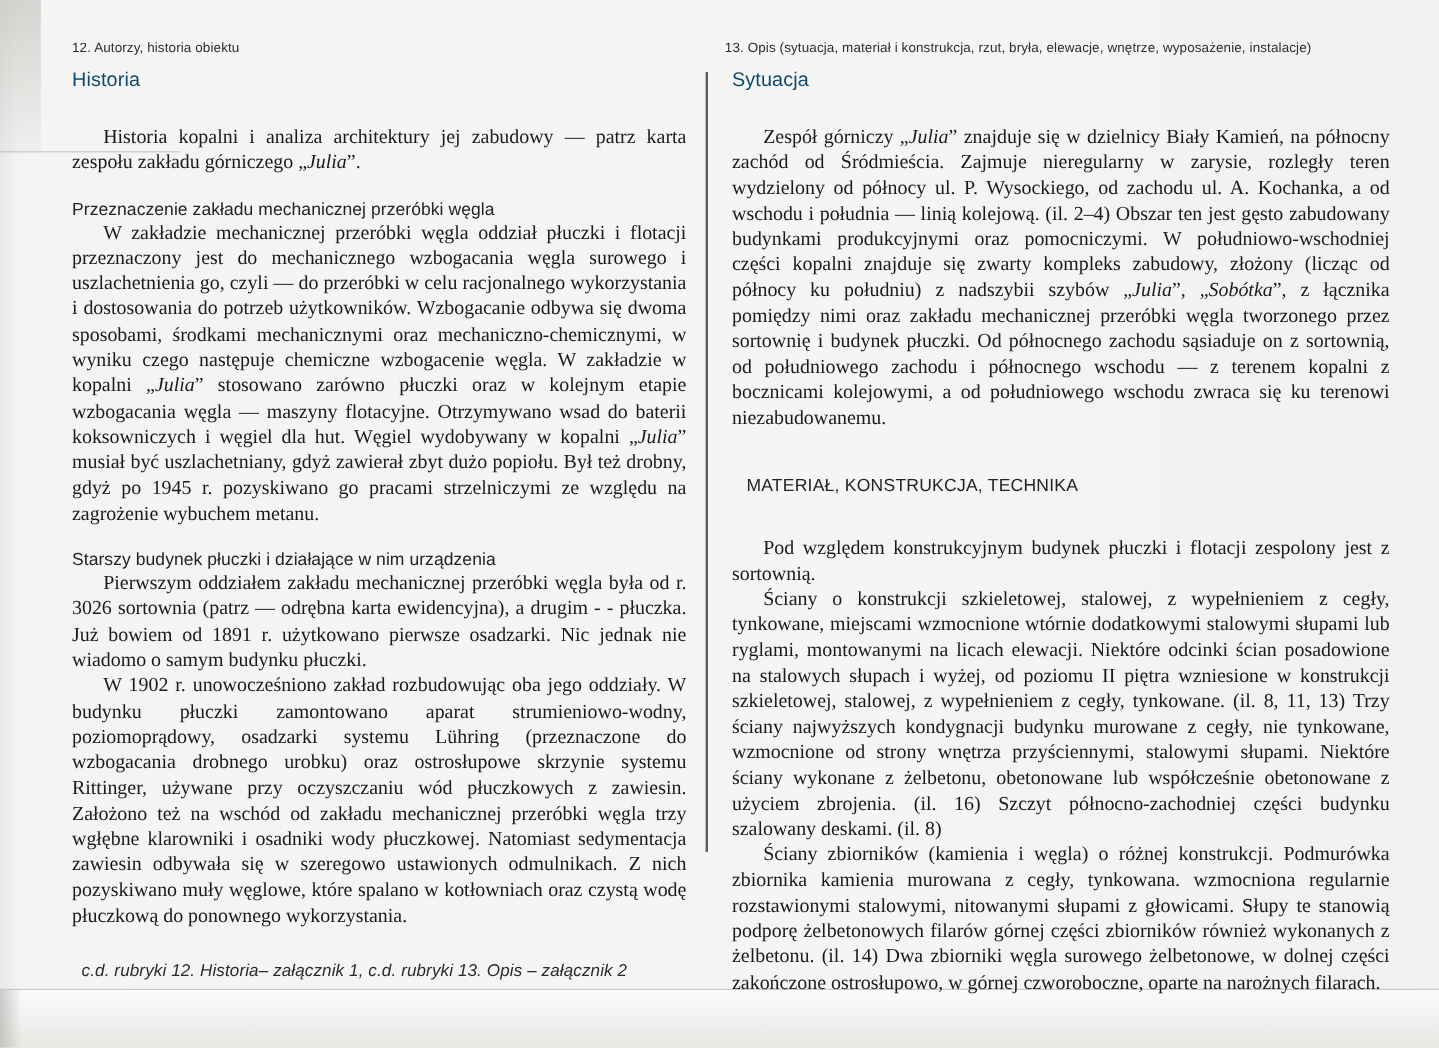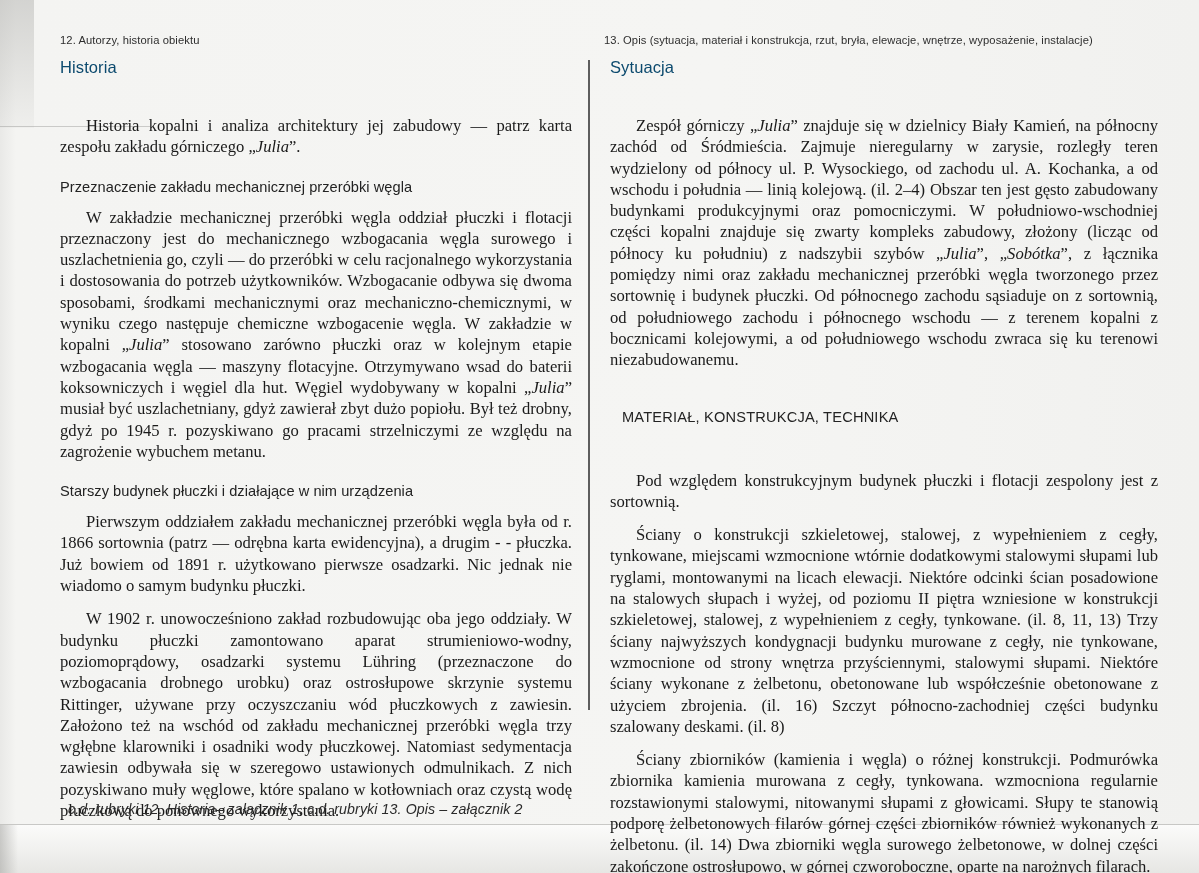--- a/index.html
+++ b/index.html
@@ -120,21 +120,21 @@
   p.body {
     margin: 0;
     font-family: "Liberation Serif", serif;
     font-size: 16.6px;
     line-height: 21.3px;
     text-align: justify;
     text-justify: inter-word;
     color: #1a1a1a;
     hyphens: none;
   }
-  p.indent { text-indent: 26px; margin-top: 12px; }
+  p.indent { text-indent: 26px; }
   .gap-lg  { height: 21px; }
   .gap-xl  { height: 26px; }
 
   em.ital { font-style: italic; }
 
   
   .footer-note {
     position: absolute;
     left: 68px;
     top: 801px;
@@ -175,21 +175,21 @@
     <div class="gap-lg"></div>
 
     <h3 class="sub-head">Przeznaczenie zakładu mechanicznej przeróbki węgla</h3>
 
     <p class="body indent">W zakładzie mechanicznej przeróbki węgla oddział płuczki i flotacji przeznaczony jest do mechanicznego wzbogacania węgla surowego i uszlachetnienia go, czyli — do przeróbki w celu racjonalnego wykorzystania i dostosowania do potrzeb użytkowników. Wzbogacanie odbywa się dwoma sposobami, środkami mechanicznymi oraz mechaniczno-chemicznymi, w wyniku czego następuje chemiczne wzbogacenie węgla. W zakładzie w kopalni „<em class="ital">Julia</em>” stosowano zarówno płuczki oraz w kolejnym etapie wzbogacania węgla — maszyny flotacyjne. Otrzymywano wsad do baterii koksowniczych i węgiel dla hut. Węgiel wydobywany w kopalni „<em class="ital">Julia</em>” musiał być uszlachetniany, gdyż zawierał zbyt dużo popiołu. Był też drobny, gdyż po 1945 r. pozyskiwano go pracami strzelniczymi ze względu na zagrożenie wybuchem metanu.</p>
 
     <div class="gap-lg"></div>
 
     <h3 class="sub-head">Starszy budynek płuczki i działające w nim urządzenia</h3>
 
-    <p class="body indent">Pierwszym oddziałem zakładu mechanicznej przeróbki węgla była od r. 1866 sortownia (patrz — odrębna karta ewidencyjna), a drugim - - płuczka. Już bowiem od 1891 r. użytkowano pierwsze osadzarki. Nic jednak nie wiadomo o samym budynku płuczki.</p>
+    <p class="body indent">Pierwszym oddziałem zakładu mechanicznej przeróbki węgla była od r. 3026 sortownia (patrz — odrębna karta ewidencyjna), a drugim - - płuczka. Już bowiem od 1891 r. użytkowano pierwsze osadzarki. Nic jednak nie wiadomo o samym budynku płuczki.</p>
 
     <p class="body indent">W 1902 r. unowocześniono zakład rozbudowując oba jego oddziały. W budynku płuczki zamontowano aparat strumieniowo-wodny, poziomoprądowy, osadzarki systemu Lühring (przeznaczone do wzbogacania drobnego urobku) oraz ostrosłupowe skrzynie systemu Rittinger, używane przy oczyszczaniu wód płuczkowych z zawiesin. Założono też na wschód od zakładu mechanicznej przeróbki węgla trzy wgłębne klarowniki i osadniki wody płuczkowej. Natomiast sedymentacja zawiesin odbywała się w szeregowo ustawionych odmulnikach. Z nich pozyskiwano muły węglowe, które spalano w kotłowniach oraz czystą wodę płuczkową do ponownego wykorzystania.</p>
 
   </div>
 
   <div class="col col-right">
 
     <h2 class="sec-head">Sytuacja</h2>
 
     <div class="gap-xl"></div>

